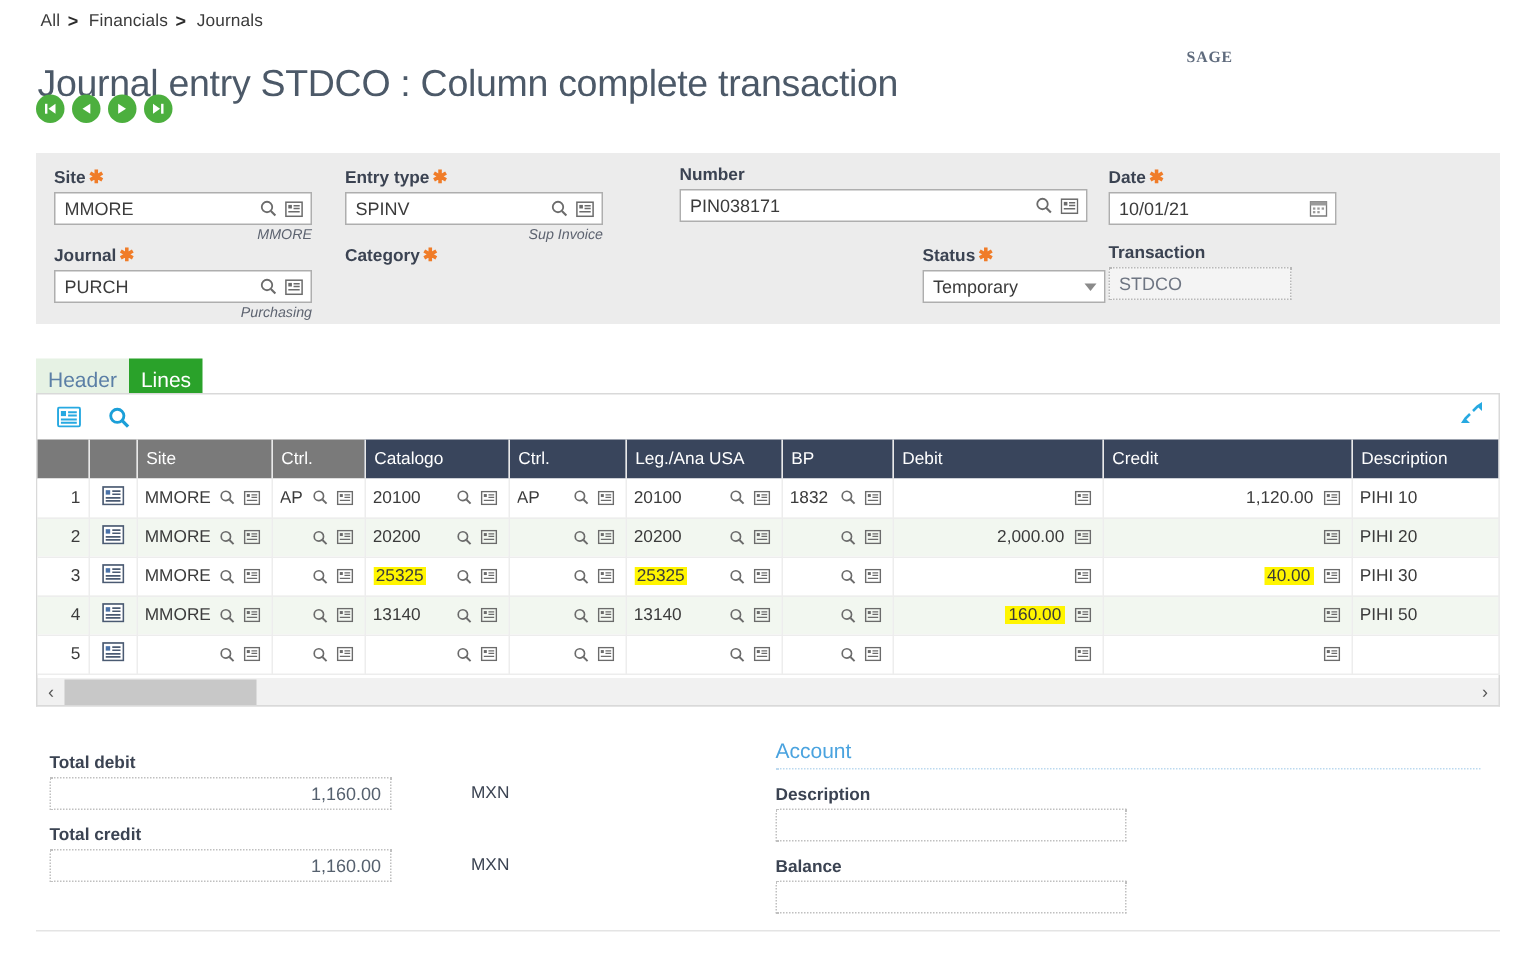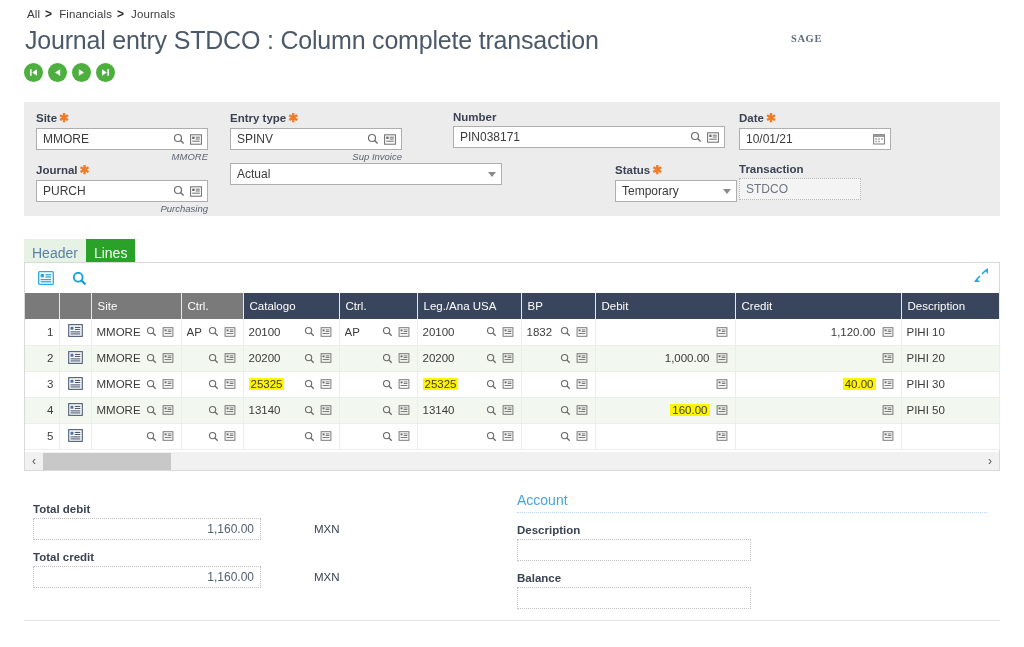--- a/index.html
+++ b/index.html
@@ -17,21 +17,21 @@
   .breadcrumb {
     position: absolute; left: 27px; top: 7px;
     font-size: 11.5px; color: #3b3b3b; letter-spacing: .1px;
     display: flex; align-items: center; gap: 4px;
   }
   .breadcrumb .crumb { color:#3b3b3b; }
   .breadcrumb .sep { font-weight: bold; font-size: 12px; color:#2b2b2b; margin: 0 3px 0 1px; }
 
   
   .page-title {
-    position: absolute; left: 25px; top: 26px;
+    position: absolute; left: 25px; top: 42px;
     font-size: 25px; font-weight: 400; color: #4c5968;
     letter-spacing: -0.2px; white-space: nowrap;
   }
   .sage-logo {
     position: absolute; right: 22px; top: 33px;
     font-size: 10.5px; font-weight: bold; color:#5f6b7d; letter-spacing: .6px; font-family: Liberation Serif, serif;
   }
 
   
   .navbtns { position:absolute; left:24px; top:63px; display:flex; gap:5px; }
@@ -244,24 +244,21 @@
               <line x1="5.7" y1="3.2" x2="9.8" y2="3.2" stroke="#6b6b6b" stroke-width="1"></line>
               <line x1="5.7" y1="5" x2="9.8" y2="5" stroke="#6b6b6b" stroke-width="1"></line>
               <line x1="2.2" y1="7.2" x2="9.8" y2="7.2" stroke="#6b6b6b" stroke-width="1"></line>
             </svg>
         </span>
       </div>
       <div class="sublabel">Sup Invoice</div>
     </div>
 
     <div class="field" style="left:206px; top:61px; width:272px;">
-      <div class="sel">
-        <span class="val">Actual</span>
-        <span class="caret"></span>
-      </div>
+      <div class="field-label"><span>Category</span><span class="req">✱</span></div>
     </div>
 
     <div class="field" style="left:398px; top:9px; width:272px;margin-left:31px;">
       <div class="field-label"><span>Number</span></div>
       <div class="inp">
         <span class="val">PIN038171</span>
         <span class="ico">
           <svg width="12" height="12" viewBox="0 0 12 12">
               <circle cx="5" cy="5" r="3.5" fill="none" stroke="#6b6b6b" stroke-width="1.2"></circle>
               <line x1="7.6" y1="7.6" x2="10.6" y2="10.6" stroke="#6b6b6b" stroke-width="1.4"></line>
@@ -664,21 +661,21 @@
                     <rect x="2.2" y="2.6" width="2.2" height="2.2" fill="#6b6b6b"></rect>
                     <line x1="5.6" y1="3.2" x2="9.8" y2="3.2" stroke="#6b6b6b" stroke-width="1"></line>
                     <line x1="5.6" y1="5" x2="9.8" y2="5" stroke="#6b6b6b" stroke-width="1"></line>
                     <line x1="2.2" y1="7.2" x2="9.8" y2="7.2" stroke="#6b6b6b" stroke-width="1"></line>
                   </svg>
                 </span>
               </div>
             </td>
             <td>
               <div class="cellflex">
-                <span class="txt right">1,000.00</span>
+                <span class="txt right">2,000.00</span>
                 <span class="cico">
                   <svg width="12" height="10" viewBox="0 0 12 11">
                     <rect x="0.6" y="0.8" width="10.8" height="9.4" fill="none" stroke="#6b6b6b" stroke-width="1"></rect>
                     <rect x="2.2" y="2.6" width="2.2" height="2.2" fill="#6b6b6b"></rect>
                     <line x1="5.6" y1="3.2" x2="9.8" y2="3.2" stroke="#6b6b6b" stroke-width="1"></line>
                     <line x1="5.6" y1="5" x2="9.8" y2="5" stroke="#6b6b6b" stroke-width="1"></line>
                     <line x1="2.2" y1="7.2" x2="9.8" y2="7.2" stroke="#6b6b6b" stroke-width="1"></line>
                   </svg>
                 </span>
               </div>

